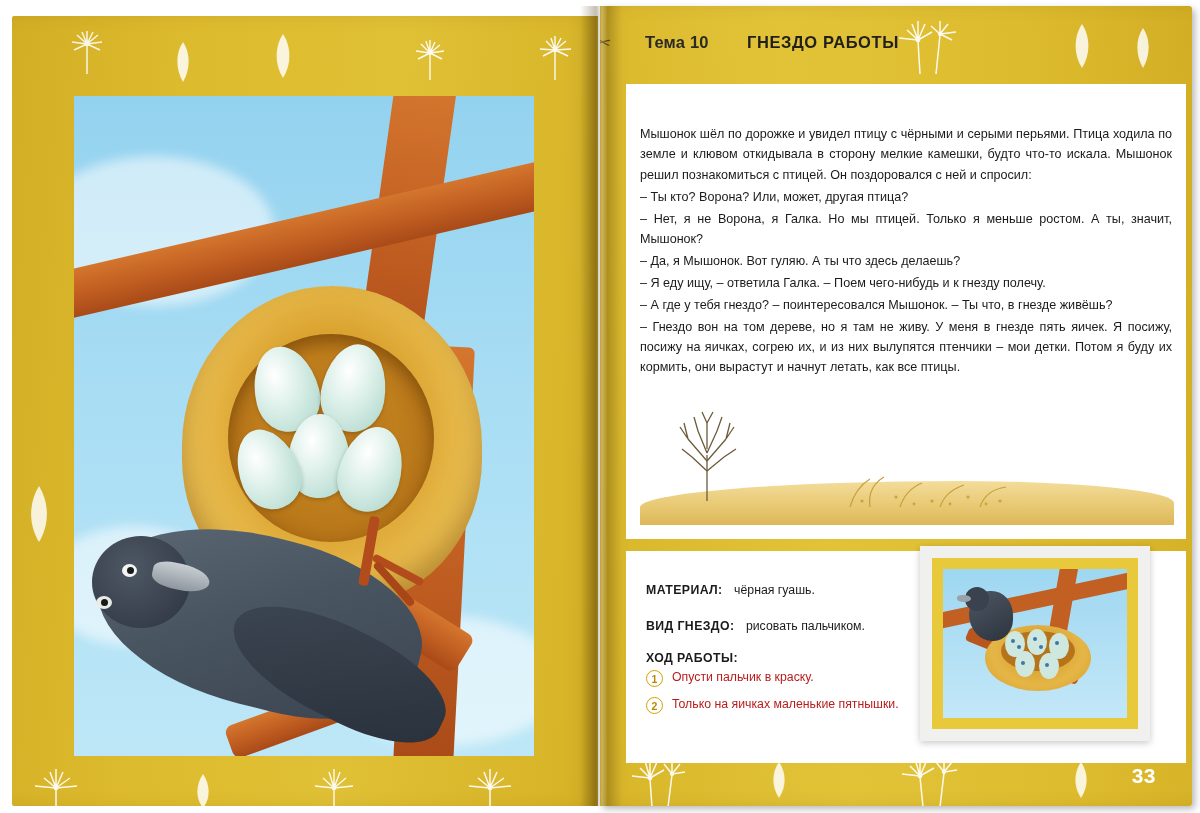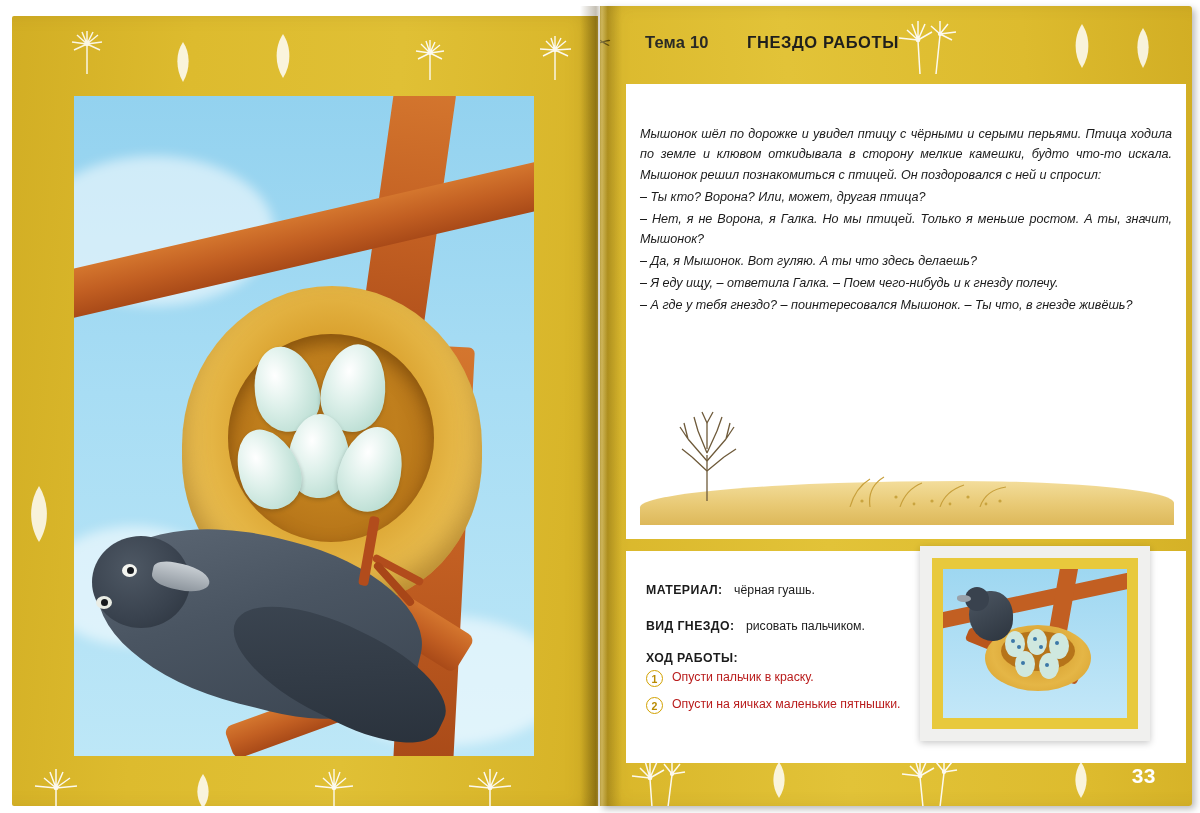--- a/index.html
+++ b/index.html
@@ -152,21 +152,20 @@
     background: #ffffff;
   }
   .story {
     position: absolute;
     left: 14px; top: 40px;
     width: 532px;
     font-size: 12.6px;
     line-height: 1.62;
     color: #1b1b1b;
     text-align: justify;
-    font-style: italic;
   }
   .story p { margin: 0 0 1.5px 0; }
 
   .landscape {
     position:absolute;
     left: 14px; bottom: 8px;
     width: 534px; height: 120px;
   }
   .ground {
     position:absolute; left: 0; bottom: 6px;
@@ -405,20 +404,21 @@
       </div>
 
       <div class="text-panel">
         <div class="story">
           <p>Мышонок шёл по дорожке и увидел птицу с чёрными и серыми перьями. Птица ходила по земле и клювом откидывала в сторону мелкие камешки, будто что-то искала. Мышонок решил познакомиться с птицей. Он поздоровался с ней и спросил:</p>
           <p>– Ты кто? Ворона? Или, может, другая птица?</p>
           <p>– Нет, я не Ворона, я Галка. Но мы птицей. Только я меньше ростом. А ты, значит, Мышонок?</p>
           <p>– Да, я Мышонок. Вот гуляю. А ты что здесь делаешь?</p>
           <p>– Я еду ищу, – ответила Галка. – Поем чего-нибудь и к гнезду полечу.</p>
           <p>– А где у тебя гнездо? – поинтересовался Мышонок. – Ты что, в гнезде живёшь?</p>
+          <p>– Гнездо вон на том дереве, но я там не живу. У меня в гнезде пять яичек. Я посижу, посижу на яичках, согрею их, и из них вылупятся птенчики – мои детки. Потом я буду их кормить, они вырастут и начнут летать, как все птицы.</p>
         </div>
 
         <div class="landscape">
           <div class="ground"></div>
           <svg class="tree" width="110" height="92" viewBox="0 0 110 92">
             <g stroke="#6e5a3a" fill="none" stroke-width="1.3">
               <path d="M55 92 L55 46"></path>
               <path d="M55 52 L36 30 M55 52 L74 30 M55 62 L40 48 M55 62 L72 48 M55 44 L46 22 M55 44 L65 22 M55 40 L55 14"></path>
               <path d="M36 30 L28 18 M36 30 L32 14 M74 30 L82 18 M74 30 L78 14 M46 22 L42 8 M65 22 L70 8 M55 14 L50 3 M55 14 L61 3 M40 48 L30 40 M72 48 L84 40"></path>
             </g>
@@ -453,21 +453,21 @@
         </div>
         <div class="info-line lbl" style="left:20px; top:100px;">ХОД  РАБОТЫ:</div>
 
         <div class="steps">
           <div class="step">
             <div class="step-num">1</div>
             <div class="step-txt">Опусти пальчик в краску.</div>
           </div>
           <div class="step">
             <div class="step-num">2</div>
-            <div class="step-txt">Опусти на яичках маленькие пятнышки.</div>
+            <div class="step-txt">Только на яичках маленькие пятнышки.</div>
           </div>
         </div>
       </div>
 
       <div class="sample-photo">
         <div class="sample-inner">
           <div class="sample-art">
             <div style="position:absolute; left:0; top:0; width:100%; height:100%; background:linear-gradient(180deg,#9ed7f1,#c3e7f8);"></div>
             <div style="position:absolute; left:-10px; top:24px; width:200px; height:16px; background:#c25f22; transform:rotate(-12deg); border-radius:4px;"></div>
             <div style="position:absolute; left:110px; top:-6px; width:18px; height:90px; background:#c25f22; transform:rotate(10deg); border-radius:4px;"></div>

